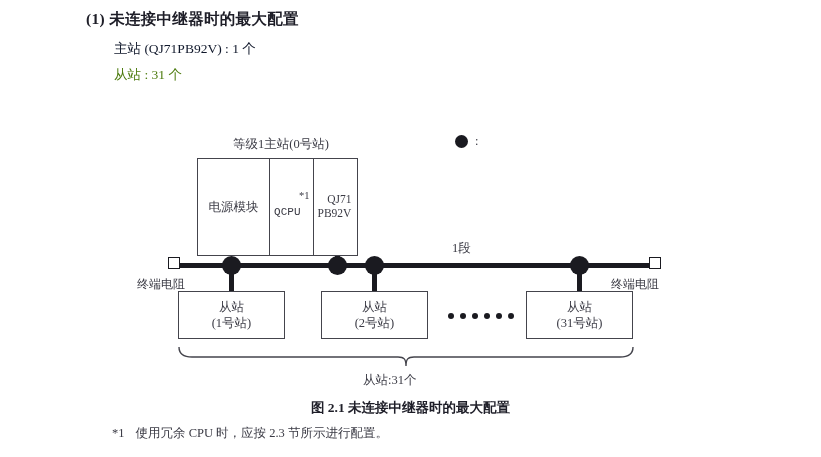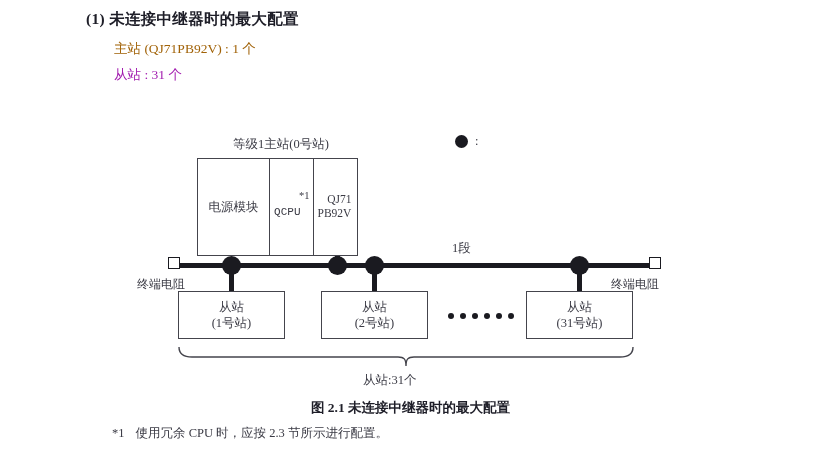--- a/index.html
+++ b/index.html
@@ -16,25 +16,25 @@
   
   .sec-title{
     position:absolute;left:86px;top:9px;
     font-size:15.5px;font-weight:bold;
     letter-spacing:.3px;
     color:#1e1e28;
     white-space:nowrap;
   }
   .sec-line1{
     position:absolute;left:114px;top:40px;
-    font-size:13.5px;color:#a16207;white-space:nowrap;
+    font-size:13.5px;color:#0f172a;white-space:nowrap;
   }
   .sec-line2{
     position:absolute;left:114px;top:66px;
-    font-size:13.5px;color:#a21caf;white-space:nowrap;
+    font-size:13.5px;color:#4d7c0f;white-space:nowrap;
   }
 
   
   .legend{
     position:absolute;left:455px;top:134px;
     display:flex;align-items:center;gap:7px;
     font-size:12.5px;color:#3a3a44;white-space:nowrap;
   }
   .legend-dot{
     width:13px;height:13px;border-radius:50%;

